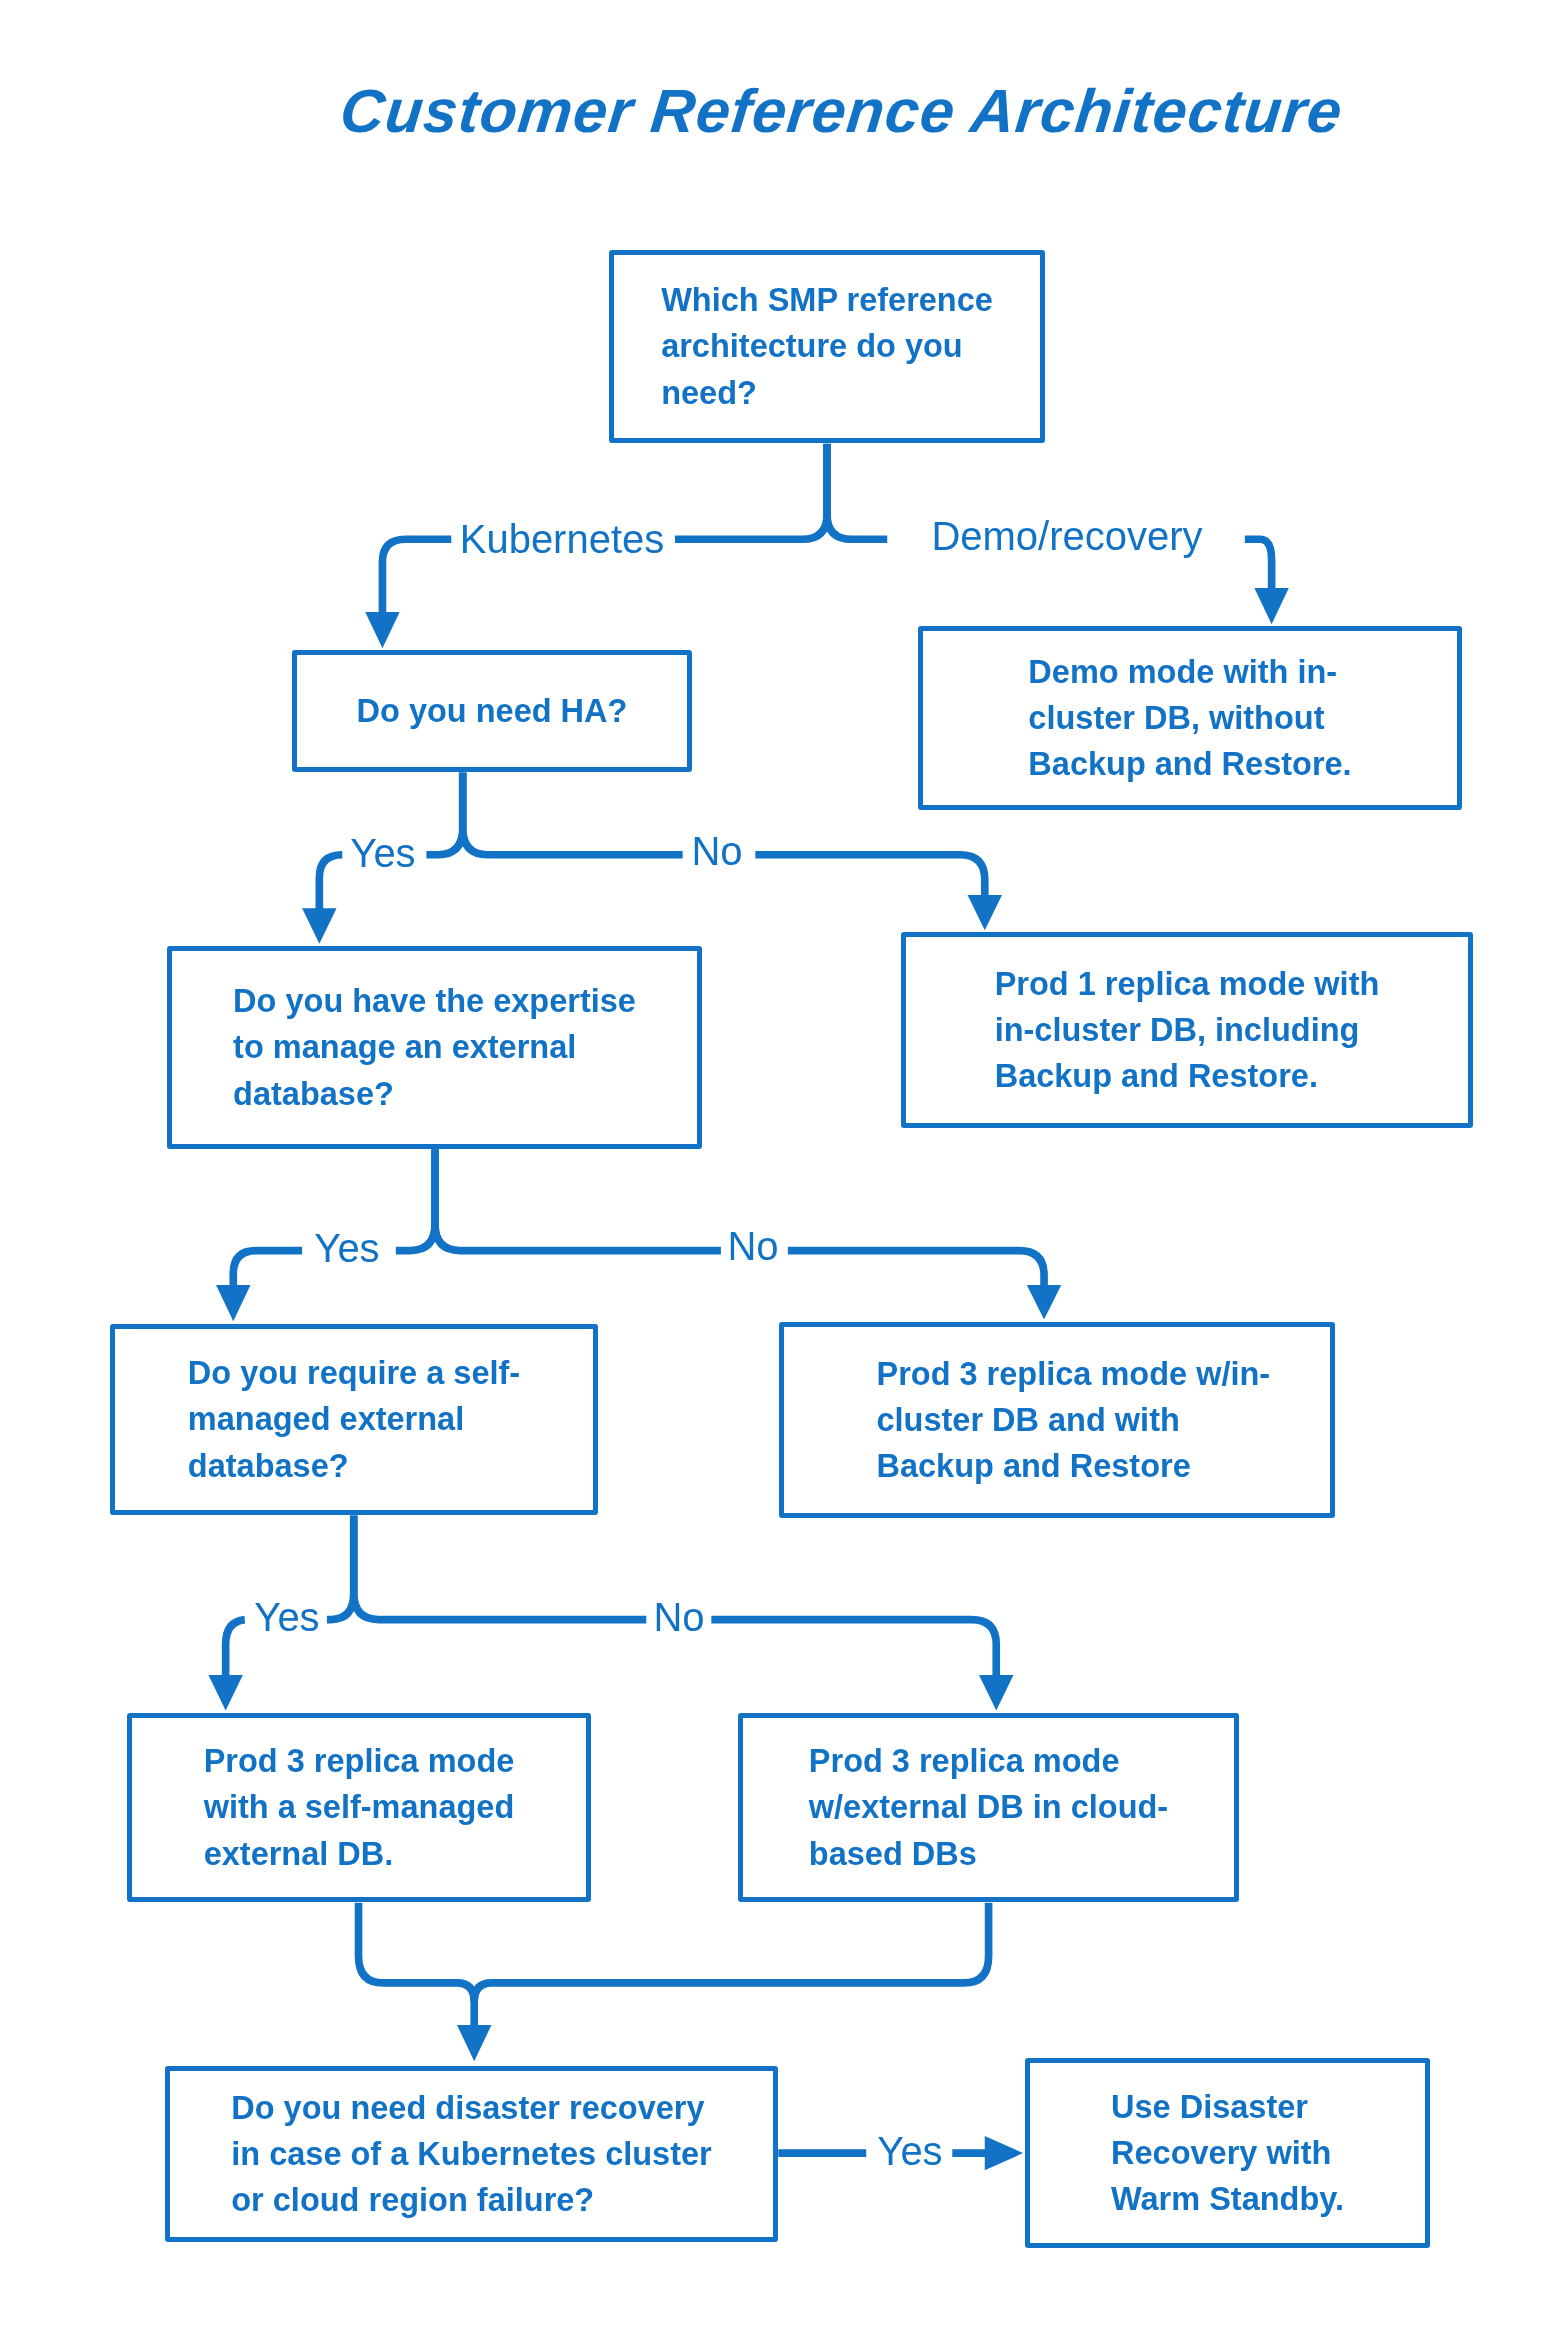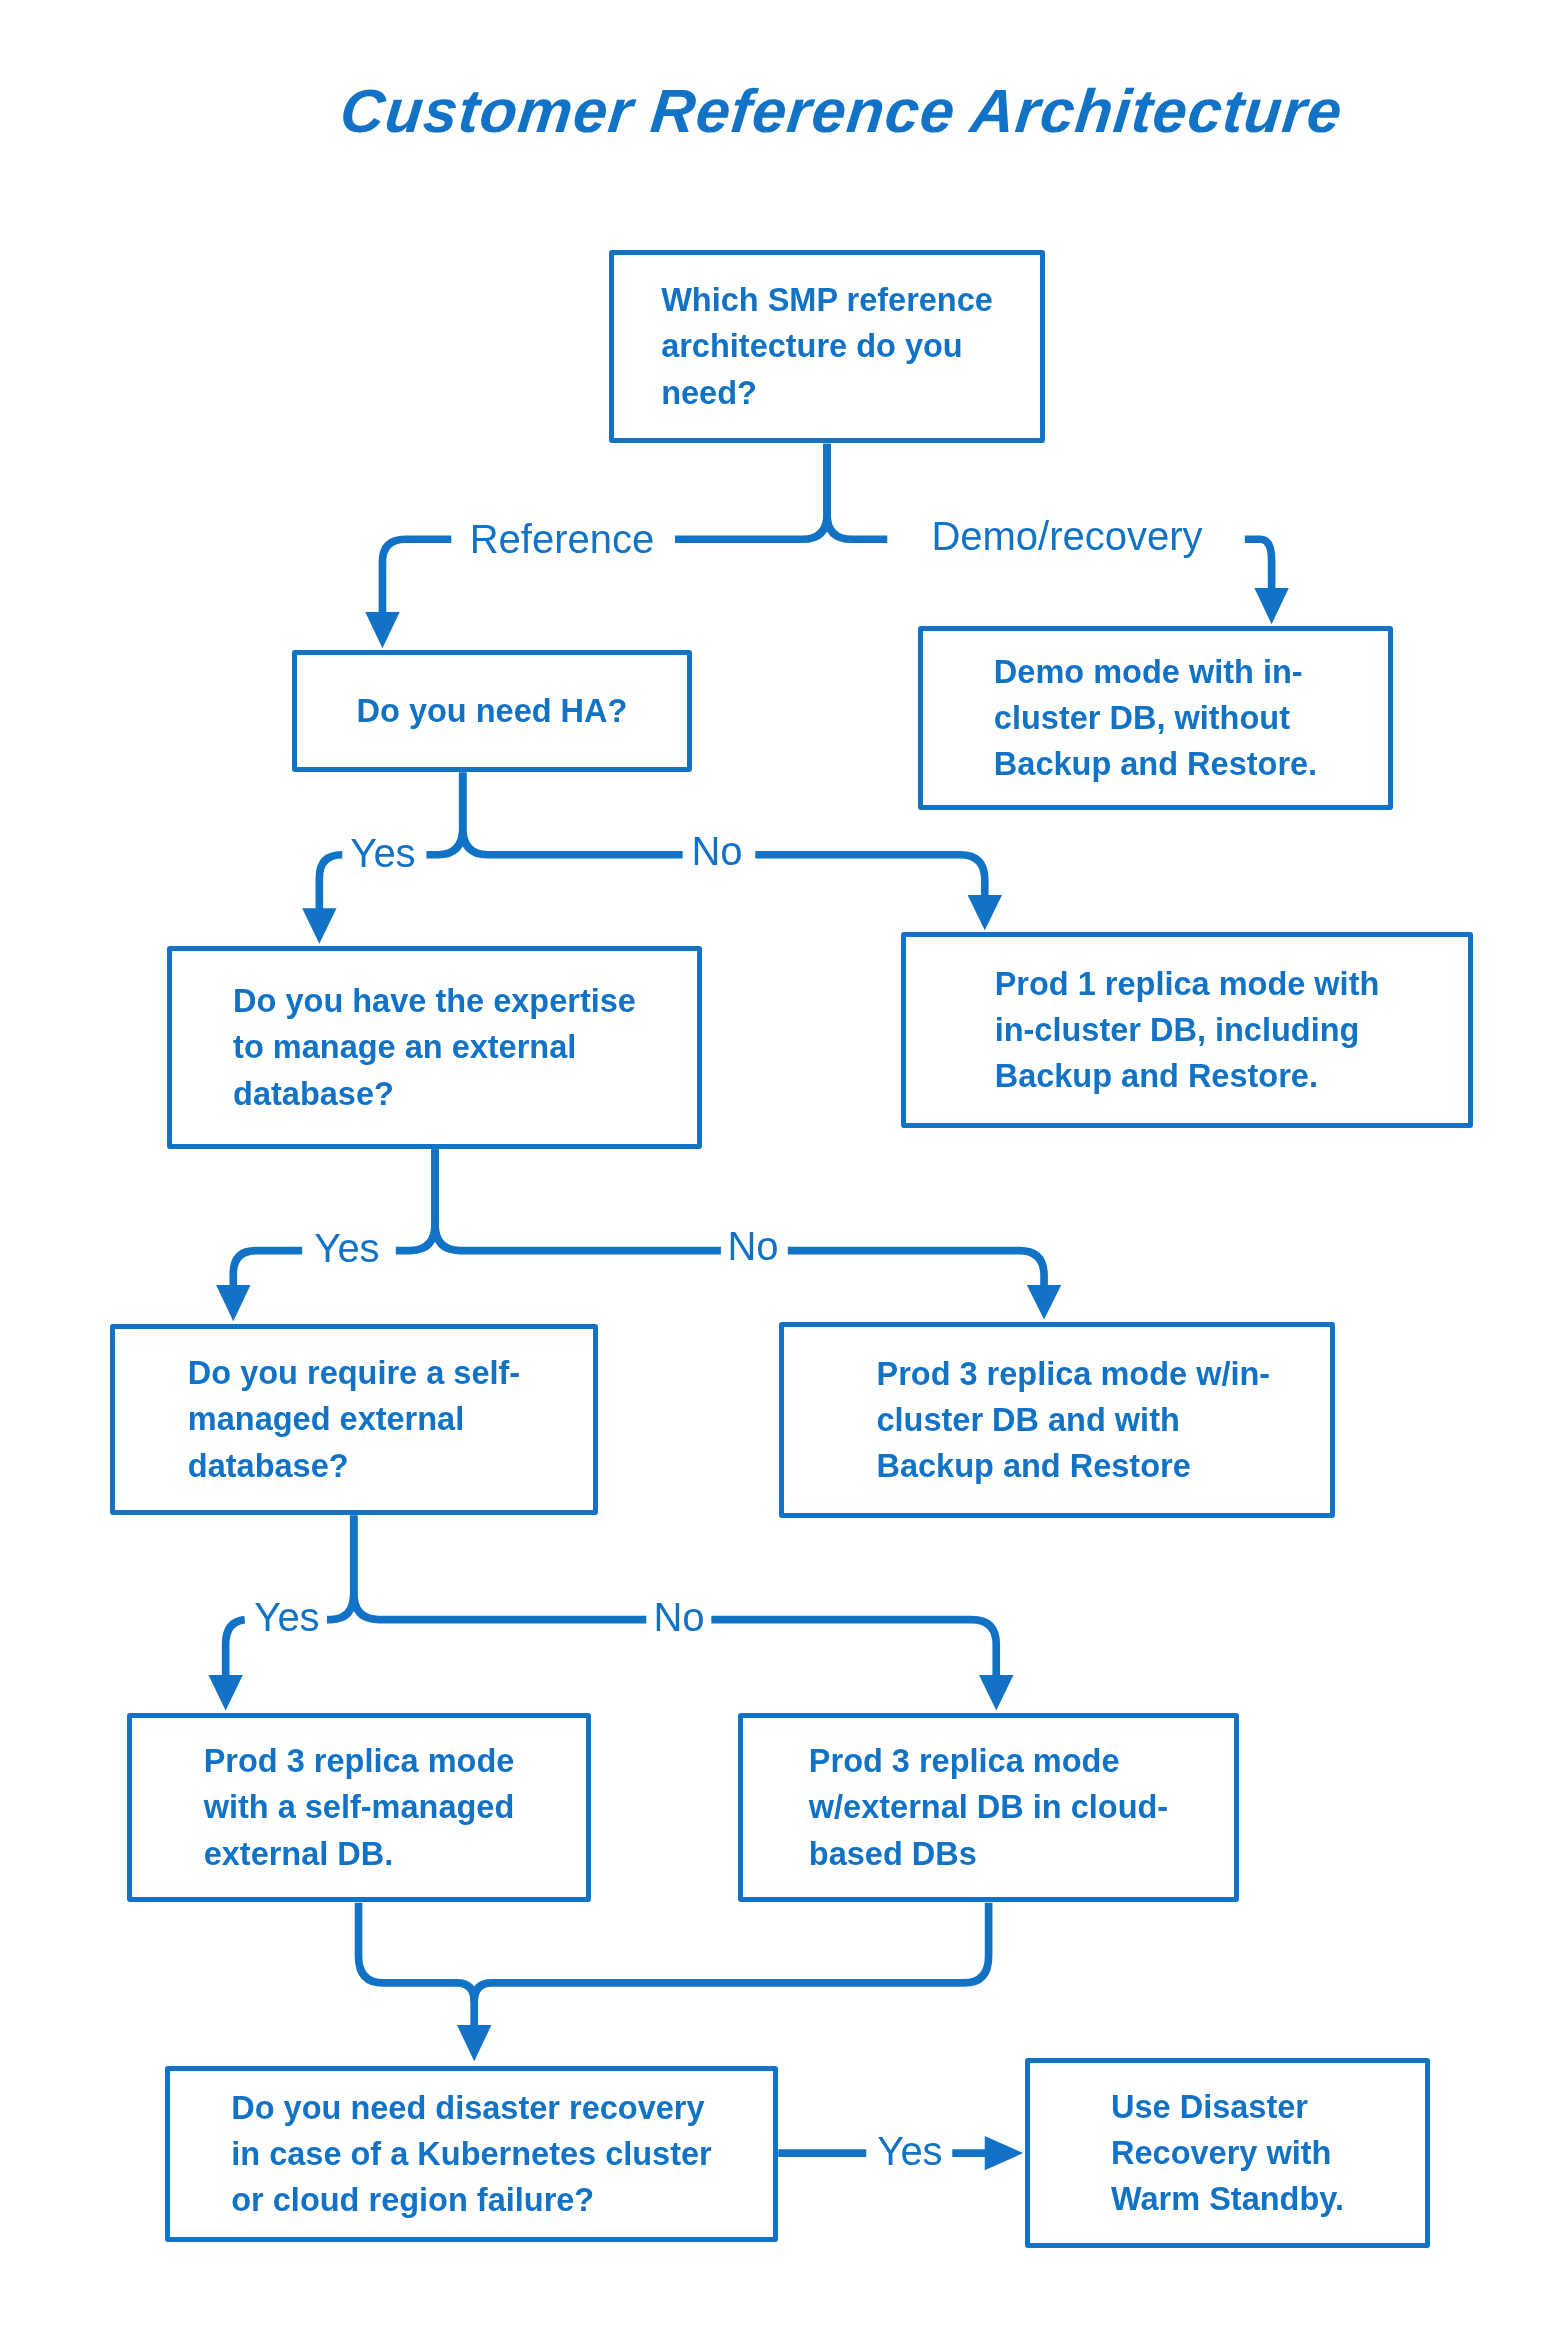--- a/index.html
+++ b/index.html
@@ -71,37 +71,37 @@
 
     <path d="M 375 1990 V 2046 Q 375 2074 401 2074 H 478 Q 496 2074 496 2094 V 2118"></path>
     <path d="M 1034 1990 V 2046 Q 1034 2074 1008 2074 H 514 Q 496 2074 496 2094"></path>
     <polygon points="478,2118 514,2118 496,2156"></polygon>
 
     <path d="M 814 2252 H 906"></path>
     <path d="M 996 2252 H 1032"></path>
     <polygon points="1030,2234 1030,2270 1070,2252"></polygon>
   </svg>
 
-  <span class="edge-label" style="left:562px; top:539px;">Reference</span>
+  <span class="edge-label" style="left:562px; top:539px;">Kubernetes</span>
   <span class="edge-label" style="left:1067px; top:536px;">Demo/recovery</span>
   <span class="edge-label" style="left:383px; top:853px;">Yes</span>
   <span class="edge-label" style="left:717px; top:851px;">No</span>
   <span class="edge-label" style="left:347px; top:1248px;">Yes</span>
   <span class="edge-label" style="left:753px; top:1246px;">No</span>
   <span class="edge-label" style="left:287px; top:1617px;">Yes</span>
   <span class="edge-label" style="left:679px; top:1617px;">No</span>
   <span class="edge-label" style="left:910px; top:2151px;">Yes</span>
 
   <div class="node" style="left:609px; top:250px; width:436px; height:193px;">Which SMP reference
 architecture do you
 need?</div>
 
   <div class="node" style="left:292px; top:650px; width:400px; height:122px;">Do you need HA?</div>
 
-  <div class="node" style="left:918px; top:626px; width:475px; height:184px;">Demo mode with in-
+  <div class="node" style="left:918px; top:626px; width:544px; height:184px;">Demo mode with in-
 cluster DB, without
 Backup and Restore.</div>
 
   <div class="node" style="left:167px; top:946px; width:535px; height:203px;">Do you have the expertise
 to manage an external
 database?</div>
 
   <div class="node" style="left:901px; top:932px; width:572px; height:196px;">Prod 1 replica mode with
 in-cluster DB, including
 Backup and Restore.</div>

